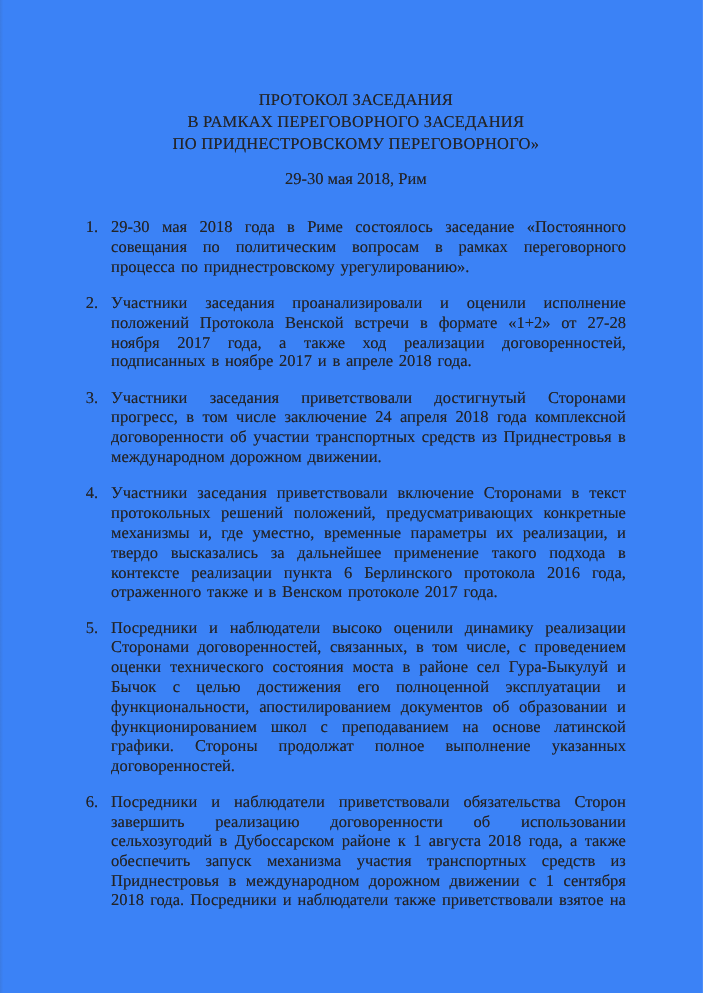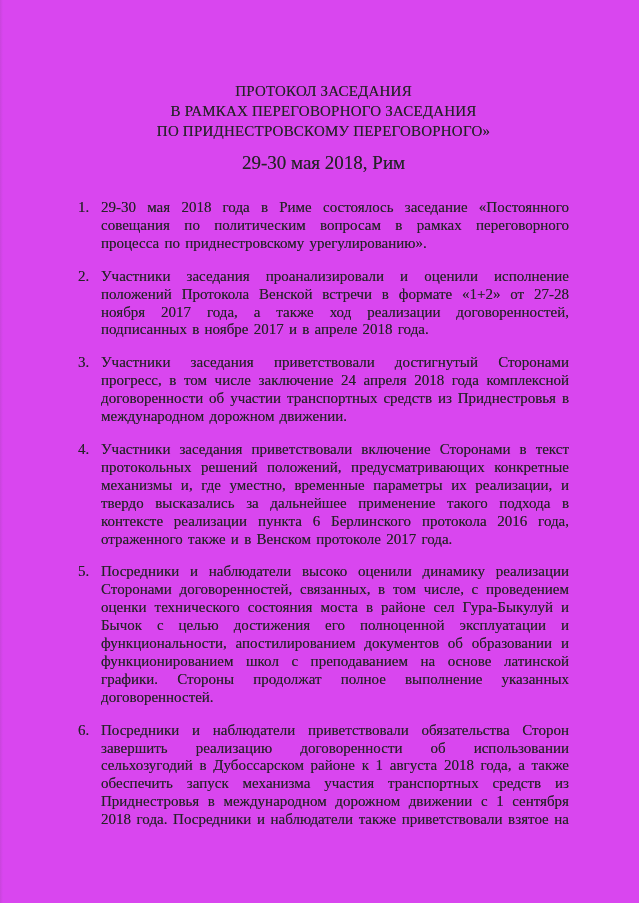--- a/index.html
+++ b/index.html
@@ -9,21 +9,21 @@
     height: 903px;
     overflow: hidden;
     position: relative;
     background: #ffffff;
     font-family: "Liberation Serif", "DejaVu Serif", serif;
     color: #242426;
   }
   .page {
     position: absolute;
     inset: 0;
-    background: #d946ef;
+    background: #3b82f6;
   }
   
   .scan-edge {
     position: absolute;
     left: 0; top: 0; bottom: 0;
     width: 3px;
     background: linear-gradient(to right, rgba(60,60,60,0.10), rgba(60,60,60,0));
     pointer-events: none;
   }
   .doc {
@@ -37,21 +37,21 @@
   }
   .title {
     text-align: center;
     font-size: 15px;
     line-height: 20px;
     letter-spacing: 0.2px;
     white-space: nowrap;
   }
   .dateline {
     text-align: center;
-    font-size: 19px;
+    font-size: 15px;
     line-height: 18px;
     margin-top: 13px;
   }
   .paras {
     margin-top: 27px;
   }
   .para {
     position: relative;
     padding-left: 23px;
     font-size: 15px;

